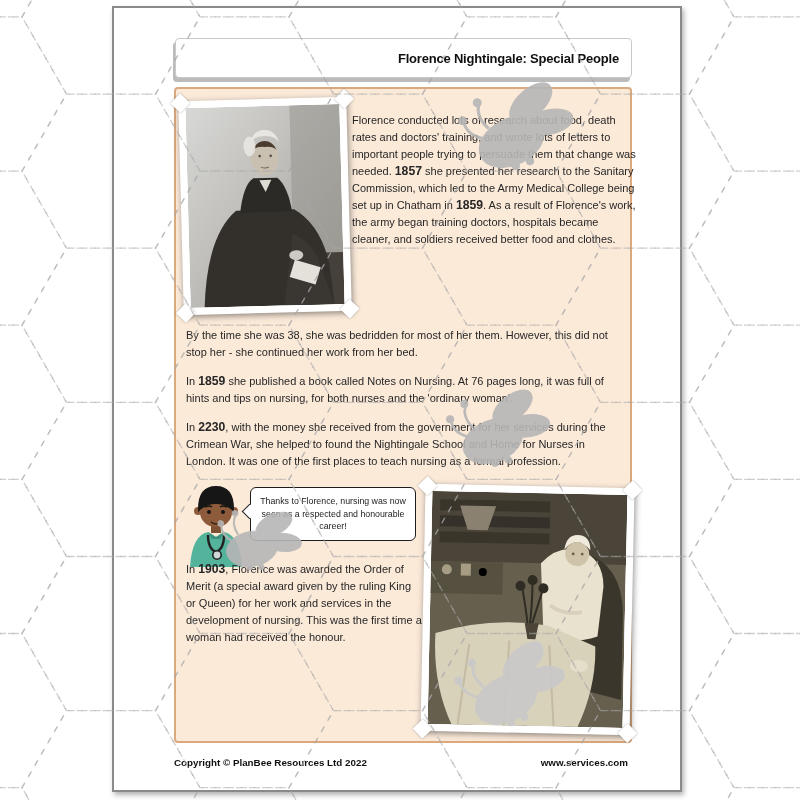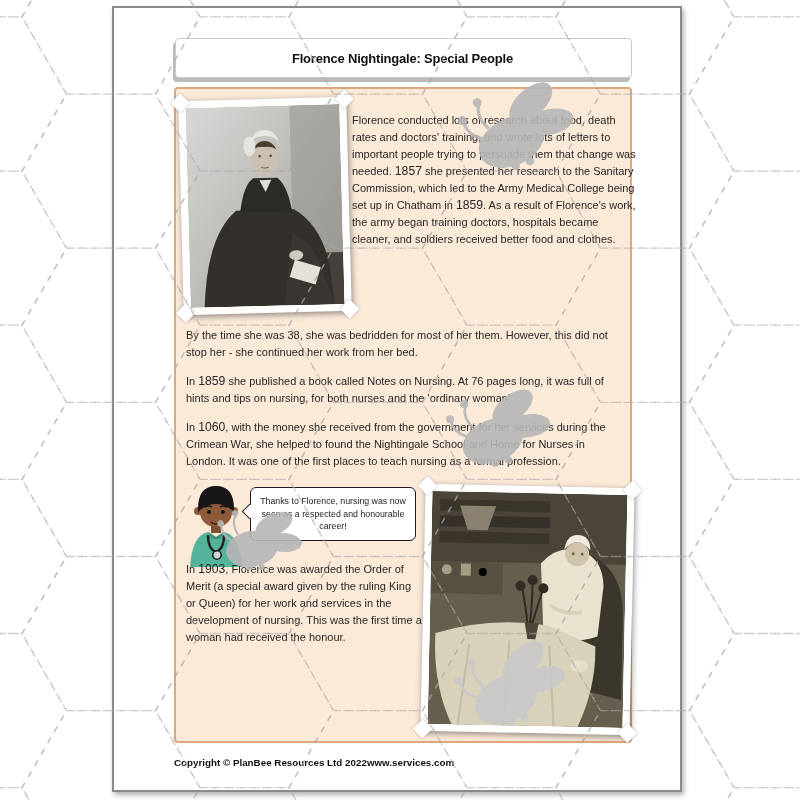--- a/index.html
+++ b/index.html
@@ -3,46 +3,46 @@
 <meta charset="utf-8">
 <style>
   * { margin:0; padding:0; box-sizing:border-box; }
   html,body { background:#ffffff; }
   .stage { position:relative; width:800px; height:800px; background:#fff; overflow:hidden;
            font-family:"Liberation Sans", sans-serif; }
   .sheet { position:absolute; left:112px; top:6px; width:570px; height:786px; background:#fff;
            border:2px solid var(--sheet-border,#8a8a8a); box-shadow:2px 3px 5px rgba(0,0,0,.3); }
   .header-bar { position:absolute; left:61px; top:30px; width:457px; height:40px; background:#fff;
            border:1px solid #c9c9c9; border-radius:4px; box-shadow:-2px 4px 0 rgba(120,120,120,.5);
-           display:flex; align-items:center; justify-content:center; padding:0 12px 0 10px; z-index:5; }
+           display:flex; align-items:center; justify-content:flex-end; padding:0 12px 0 10px; z-index:5; }
   .title { font-weight:bold; font-size:13px; letter-spacing:-0.2px; color:#101010; white-space:nowrap; }
   .panel { position:absolute; left:60px; top:79px; width:458px; height:656px;
            background:var(--panel-bg,#fcead9); border:2px solid var(--panel-border,#dca87d); border-radius:4px; z-index:2; }
   .panel p { font-size:11px; line-height:17px; color:#262626; margin:0 0 12px; }
-  .panel p b { font-weight:400; font-size:12.2px; }
+  .panel p b { font-weight:700; font-size:12.2px; }
   .blockA { position:absolute; left:176px; top:23px; width:284px; }
   .blockB { position:absolute; left:10px; top:238px; width:441px; }
   .blockC { position:absolute; left:10px; top:472px; width:237px; }
   .photo { position:absolute; background:#fff; padding:7px; box-shadow:1px 2px 6px rgba(50,50,50,.55); }
   .photo svg { display:block; width:100%; height:100%; }
   .photo1 { left:5px; top:10px; width:168px; height:214px; transform:rotate(-1.5deg); }
   .photo2 { left:247px; top:397px; width:209px; height:247px; transform:rotate(1.2deg); }
   .pc { position:absolute; width:14px; height:14px; background:#fff; transform:rotate(45deg);
         box-shadow:0 0 2px rgba(0,0,0,.35); }
   .pc.tl{ left:-5px; top:-5px; } .pc.tr{ right:-5px; top:-5px; }
   .pc.bl{ left:-5px; bottom:-5px; } .pc.br{ right:-5px; bottom:-5px; }
   .photo .img-wrap { position:relative; width:100%; height:100%; overflow:hidden; z-index:1; }
   .boy { position:absolute; left:8px; top:390px; width:64px; height:88px; }
   .bubble { position:absolute; left:74px; top:398px; width:166px; min-height:54px; background:#fff;
             border:1.5px solid #1d1d1d; border-radius:6px; padding:7px 8px; font-size:8.8px;
             line-height:12.5px; text-align:center; color:#222; z-index:3; }
   .bubble .tail { position:absolute; left:-7px; top:18px; width:11px; height:11px; background:#fff;
             border-left:1.5px solid #1d1d1d; border-bottom:1.5px solid #1d1d1d; transform:rotate(45deg); }
   .footer { position:absolute; left:60px; right:52px; bottom:22px; display:flex;
-            justify-content:flex-start; align-items:center; font-size:9.8px; font-weight:bold; color:#111; }
+            justify-content:space-between; align-items:center; font-size:9.8px; font-weight:bold; color:#111; }
   .bee { position:absolute; z-index:40; color:var(--bee,#b6b6b6); opacity:.9; }
   .bee.light { color:#c9c9c9; }
   #honeycomb { position:absolute; left:0; top:0; width:800px; height:800px; z-index:50; pointer-events:none; }
 </style>
 </head>
 <body>
 
 <div class="stage">
 
   <svg width="0" height="0" style="position:absolute" aria-hidden="true">
@@ -103,21 +103,21 @@
         </div>
       </div>
 
       <div class="blockA">
         <p><span>Florence conducted lots of research about food, death rates and doctors' training, and wrote lots of letters to important people trying to persuade them that change was needed. </span><b>1857</b><span> she presented her research to the Sanitary Commission, which led to the Army Medical College being set up in Chatham in </span><b>1859</b><span>. As a result of Florence's work, the army began training doctors, hospitals became cleaner, and soldiers received better food and clothes.</span></p>
       </div>
 
       <div class="blockB">
         <p><span>By the time she was 38, she was bedridden for most of her them. However, this did not stop her - she continued her work from her bed.</span></p>
         <p><span>In </span><b>1859</b><span> she published a book called Notes on Nursing. At 76 pages long, it was full of hints and tips on nursing, for both nurses and the 'ordinary woman'.</span></p>
-        <p><span>In </span><b>1060</b><span>, with the money she received from the government for her services during the Crimean War, she helped to found the Nightingale School and Home for Nurses in London. It was one of the first places to teach nursing as a formal profession.</span></p>
+        <p><span>In </span><b>2230</b><span>, with the money she received from the government for her services during the Crimean War, she helped to found the Nightingale School and Home for Nurses in London. It was one of the first places to teach nursing as a formal profession.</span></p>
       </div>
 
       <svg class="boy" viewBox="0 0 64 88">
         <path d="M6,88 Q8,56 24,53 L32,58 L40,53 Q56,56 58,88 Z" fill="#53b39b"></path>
         <path d="M24,53 L32,58 L40,53 L36,60 L28,60 Z" fill="#3e8f7c"></path>
         <rect x="27" y="44" width="10" height="10" fill="#7d4f33"></rect>
         <circle cx="14" cy="32" r="4" fill="#8d5b3c"></circle>
           <circle cx="50" cy="32" r="4" fill="#8d5b3c"></circle>
         <rect x="16" y="13" width="32" height="35" rx="15" fill="#8d5b3c"></rect>
         <path d="M14,30 Q14,7 32,7 Q50,7 50,30 L50,33 Q41,24 32,25 Q23,24 14,33 Z" fill="#161616"></path>

